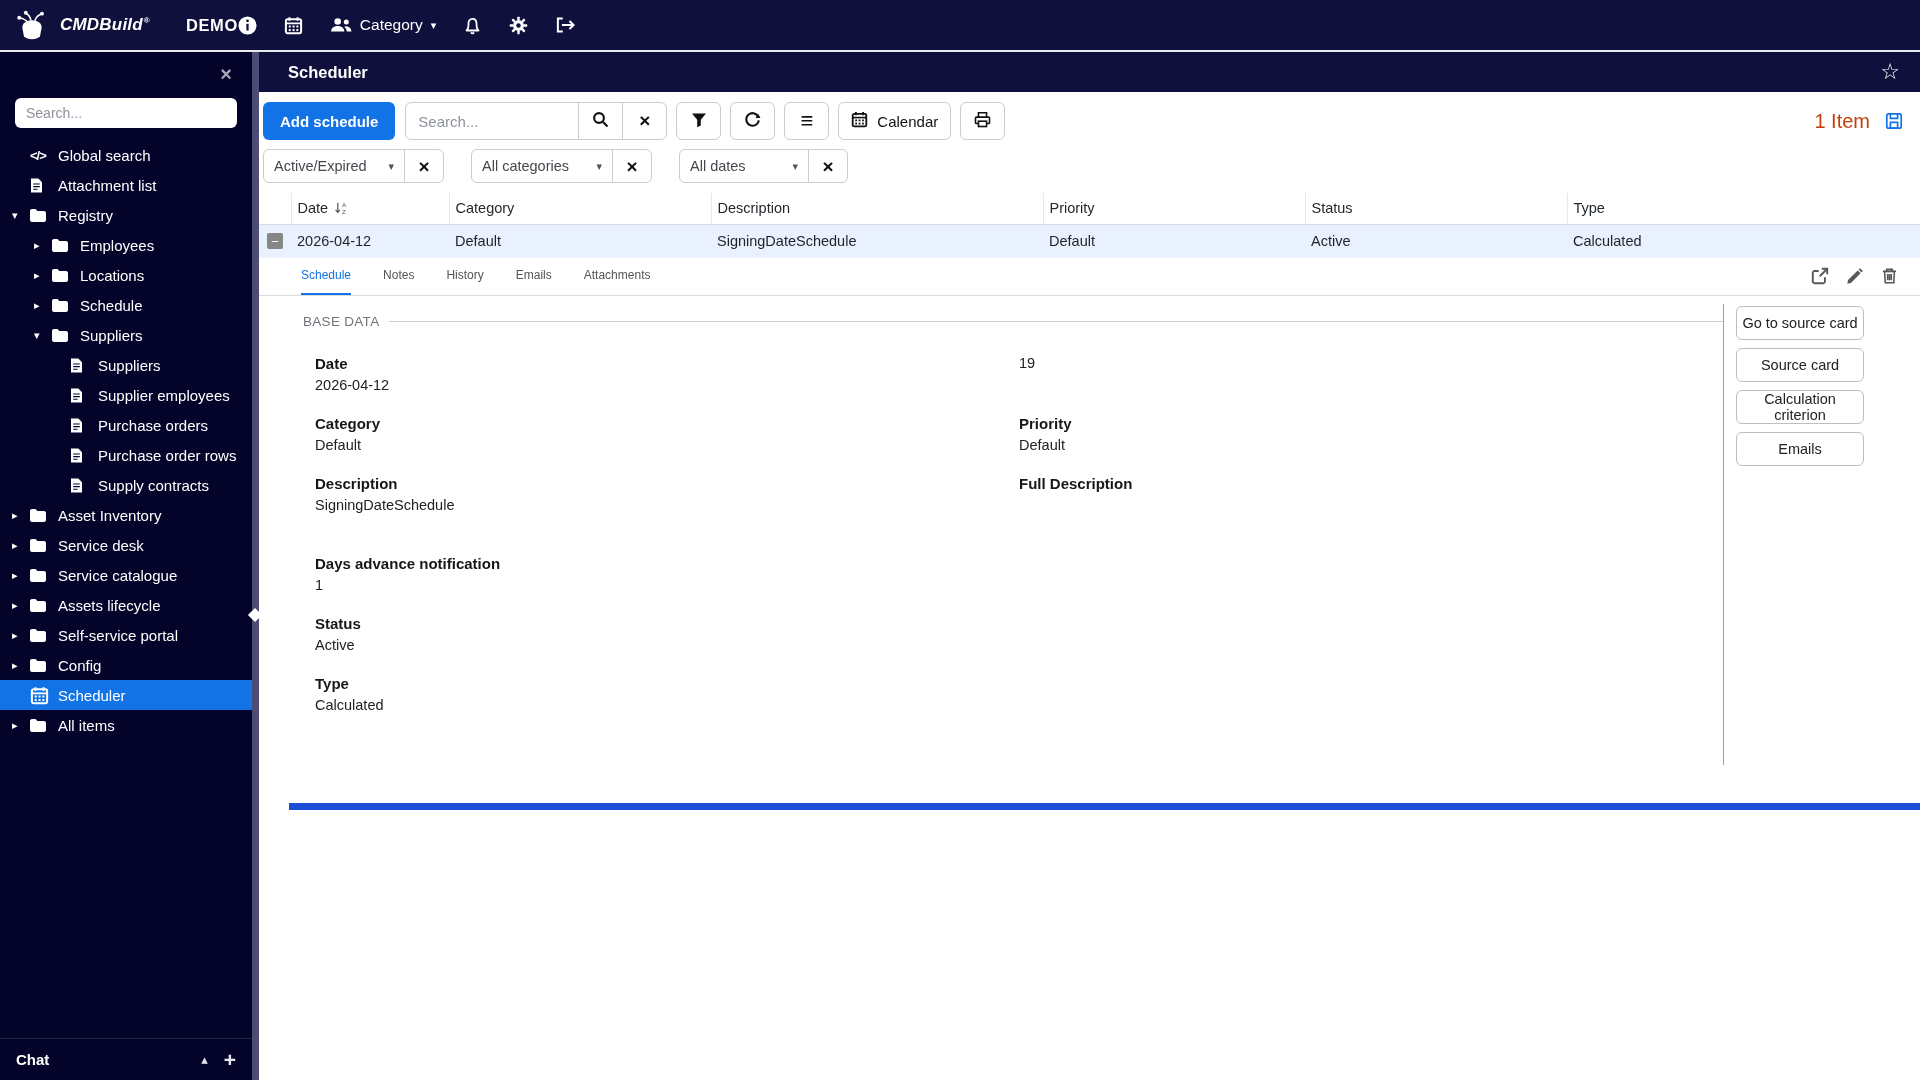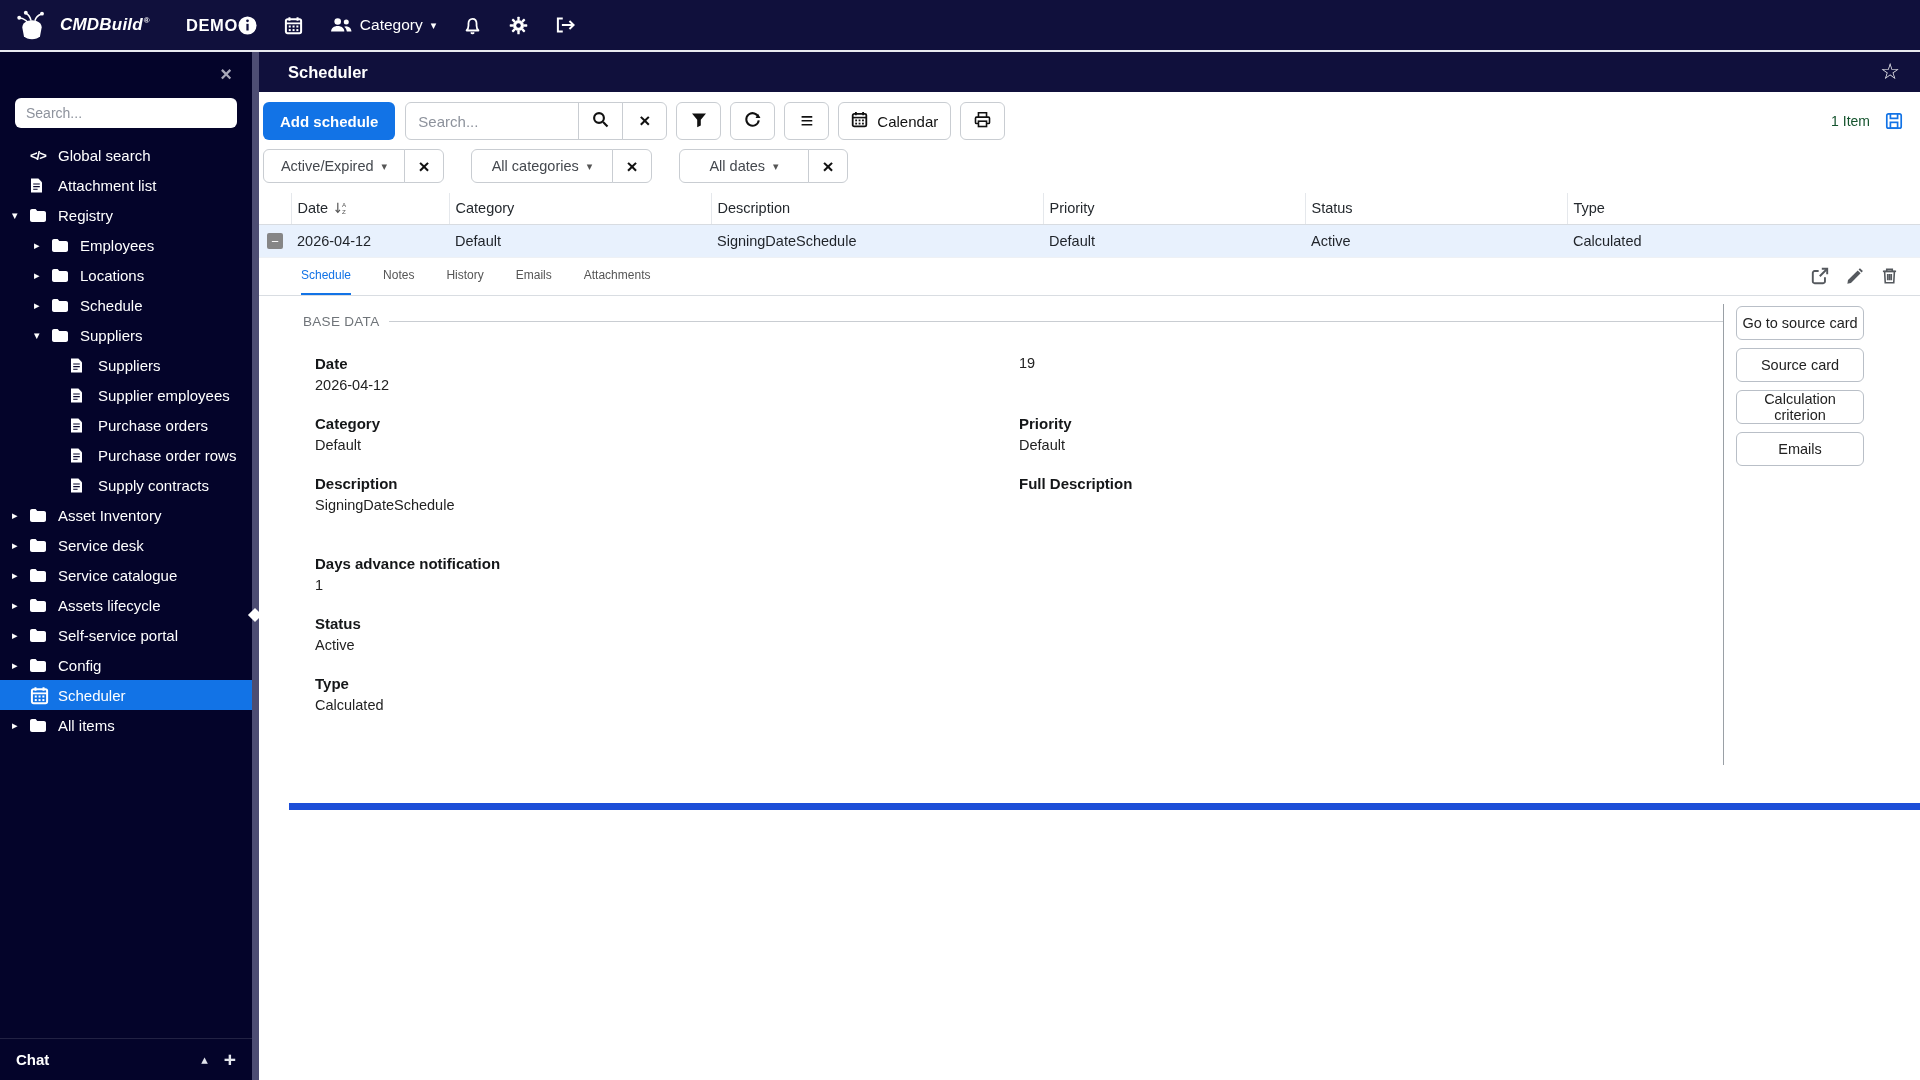--- a/index.html
+++ b/index.html
@@ -67,27 +67,27 @@
                        font-size:15px; color:#333; outline:none; font-family:inherit; }
   .input-group input::placeholder { color:#8d929c; }
   .ig-btn { width:45px; border:1px solid #c9cdd2; background:#fff; margin-left:-1px; display:flex;
             align-items:center; justify-content:center; color:#111; cursor:pointer; }
   .ig-btn:last-child { border-radius:0 6px 6px 0; }
   .tool-btn { height:38px; min-width:45px; border:1px solid #c9cdd2; border-radius:6px; background:#fff;
               display:flex; align-items:center; justify-content:center; gap:9px; color:#111;
               font-size:15px; padding:0 12px; font-family:inherit; cursor:pointer; }
   .tool-btn .g { font-size:22px; line-height:1; font-weight:bold; }
   .toolbar-right { margin-left:auto; display:flex; align-items:center; gap:15px; padding-right:3px; }
-  .item-count { font-size:14px; color:#14532d;margin-left:24px; }
+  .item-count { font-size:20px; color:#c2410c;margin-left:24px; }
   .floppy { color:#1273e6; display:flex; cursor:pointer; }
 
   .filters { display:flex; gap:27px; padding:9px 14px 10px 4px; flex:0 0 auto; }
   .filter-group { display:flex; height:34px; }
   .fg-value { border:1px solid #c9cdd2; border-radius:6px 0 0 6px; display:flex; align-items:center;
-              justify-content:center; padding:0 10px; font-size:14.5px; color:#44484e; cursor:pointer; background:#fff; }
+              justify-content:space-between; padding:0 10px; font-size:14.5px; color:#44484e; cursor:pointer; background:#fff; }
   .fg-caret { font-size:11px; color:#555; margin-left:8px; }
   .fg-x { width:40px; border:1px solid #c9cdd2; border-radius:0 6px 6px 0; margin-left:-1px; background:#fff;
           display:flex; align-items:center; justify-content:center; cursor:pointer; }
   .fg-x .g { font-size:19px; font-weight:bold; color:#111; line-height:1; }
 
   
   table.grid { width:100%; border-collapse:collapse; table-layout:fixed; flex:0 0 auto; }
   table.grid th { height:31px; text-align:left; font-weight:normal; font-size:14.5px; color:#24292e;
                   padding:0 6px; border-bottom:1px solid #d8dce1; border-left:1px solid #e5e8ec; cursor:pointer; }
   table.grid th.t-toggle { border-left:none; cursor:default; }

